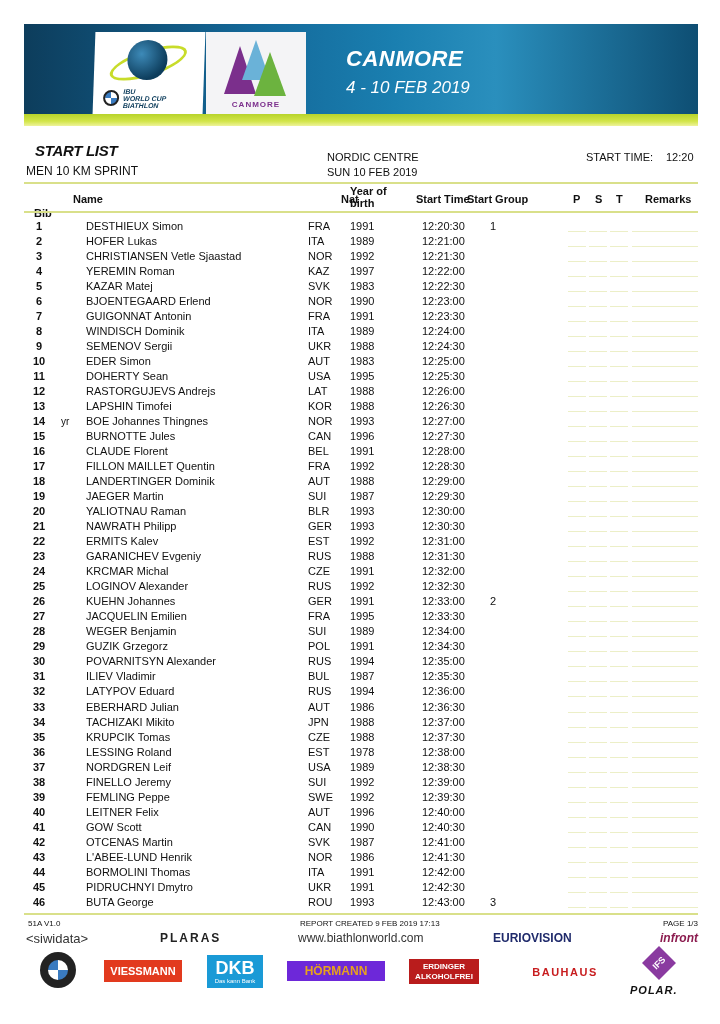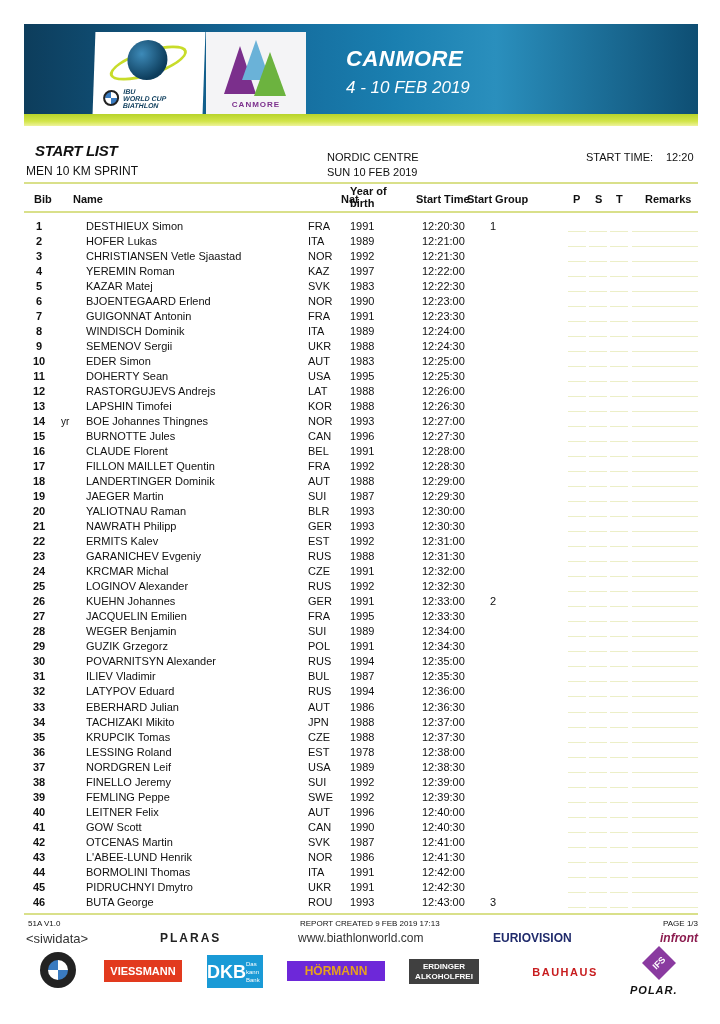--- a/index.html
+++ b/index.html
@@ -66,24 +66,24 @@
   .siwidata { left: 26px; font-size: 13px; color: #333; }
   .plaras { left: 160px; font-size: 12px; letter-spacing: 2px; color: #222; font-weight: bold; }
   .web { left: 298px; color: #333; font-size: 12px; }
   .euro { left: 493px; font-weight: bold; color: #1f2a6b; font-size: 12px; }
   .infront { right: 22px; font-weight: bold; font-style: italic; color: #8b1b4e; font-size: 12px; }
 
   .logo { position: absolute; display: flex; align-items: center; justify-content: center; font-weight: bold; }
   .bmw { left: 40px; top: 952px; width: 36px; height: 36px; border-radius: 50%; background: #222; }
   .bmw .inner { width: 20px; height: 20px; border-radius: 50%; background: conic-gradient(#fff 0 25%, #3a7bc0 0 50%, #fff 0 75%, #3a7bc0 0); }
   .viessmann { left: 104px; top: 960px; width: 78px; height: 22px; background: #e23a1e; color: #fff; font-size: 11px; }
-  .dkb { left: 207px; top: 955px; width: 56px; height: 33px; background: #1a9ad6; color: #fff; font-size: 18px; flex-direction: row; line-height: 18px; }
+  .dkb { left: 207px; top: 955px; width: 56px; height: 33px; background: #1a9ad6; color: #fff; font-size: 18px; flex-direction: column; line-height: 18px; }
   .dkb small { font-size: 6px; font-weight: normal; line-height: 8px; }
   .hormann { left: 287px; top: 961px; width: 98px; height: 20px; background: #6d28d9; color: #e8a21c; font-size: 12px; }
-  .erdinger { left: 409px; top: 959px; width: 70px; height: 25px; background: #404040; color: #fff; font-size: 8px; flex-direction: column; line-height: 10px; }
+  .erdinger { left: 409px; top: 959px; width: 70px; height: 25px; background: #b91c1c; color: #fff; font-size: 8px; flex-direction: column; line-height: 10px; }
   .bauhaus { left: 514px; top: 962px; width: 102px; height: 20px; color: #c81d1f; font-size: 11px; letter-spacing: 1.5px; }
   .ifs { left: 647px; top: 951px; width: 24px; height: 24px; background: #8a3aa0; color: #fff; font-size: 9px; transform: rotate(-45deg); }
   .polar { left: 630px; top: 984px; font-size: 11px; font-style: italic; color: #111; letter-spacing: 1px; }
 </style>
 </head>
 <body>
 
 <div class="banner">
   <div class="logo-card">
     <div class="ring"></div>
@@ -109,21 +109,21 @@
 <div class="doc-title">START LIST</div>
 <div class="event-name">MEN 10 KM SPRINT</div>
 <div class="venue">NORDIC CENTRE</div>
 <div class="race-date">SUN 10 FEB 2019</div>
 <div class="start-time-label">START TIME:</div>
 <div class="start-time-val">12:20</div>
 
 <div class="hr" style="top:182px;"></div>
 
 <div>
-  <div class="th" style="left:34px; top:193px;">Bib</div>
+  <div class="th" style="left:34px; top:207px;">Bib</div>
   <div class="th" style="left:73px; top:193px;">Name</div>
   <div class="th" style="left:308px; top:193px;padding-left:33px;">Nat</div>
   <div class="th" style="left:350px; top:185px; width:42px;">Year of birth</div>
   <div class="th" style="left:416px; top:193px;">Start Time</div>
   <div class="th" style="left:467px; top:193px;">Start Group</div>
   <div class="th" style="left:573px; top:193px;">P</div>
   <div class="th" style="left:595px; top:193px;">S</div>
   <div class="th" style="left:616px; top:193px;">T</div>
   <div class="th" style="left:645px; top:193px;">Remarks</div>
 </div>

